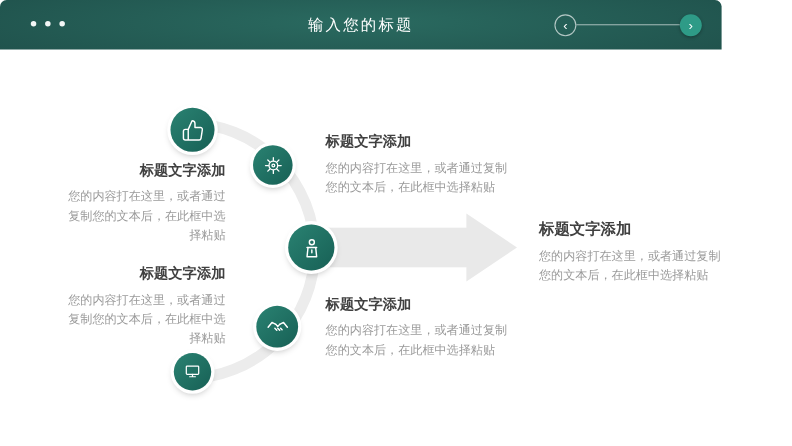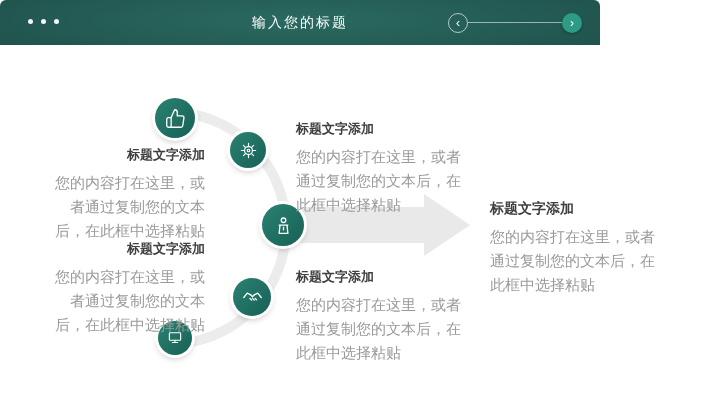--- a/index.html
+++ b/index.html
@@ -3,21 +3,21 @@
 <meta charset="utf-8">
 <style>
   html,body{margin:0;padding:0;}
   body{
     width:720px;height:405px;position:relative;overflow:hidden;
     background:#ffffff;
     font-family:"Liberation Sans","DejaVu Sans",sans-serif;
   }
   
   .header{
-    position:absolute;left:0;top:0;width:600px;height:45px;
+    position:absolute;left:0;top:0;width:656px;height:45px;
     background:radial-gradient(130% 220% at 50% 45%, #2a6a60 0%, #1b4743 70%, #143b37 100%);
     border-radius:6px 6px 0 0;
   }
   .window-dots{position:absolute;left:28px;top:19px;display:flex;gap:8px;}
   .window-dots span{width:5px;height:5px;border-radius:50%;background:#fff;opacity:.95;display:block;}
   .slide-title{
     position:absolute;left:0;right:0;top:0;height:45px;line-height:45px;
     text-align:center;color:#ffffff;font-size:14px;letter-spacing:2px;
   }
   .pager{position:absolute;right:18px;top:0;height:45px;display:flex;align-items:center;}
@@ -34,21 +34,21 @@
   .step-circle{
     position:absolute;border-radius:50%;
     background:linear-gradient(135deg,#2a8272 0%,#176055 100%);
     box-shadow:0 0 0 3px #ffffff, 0 3px 7px rgba(0,0,0,.28);
     display:flex;align-items:center;justify-content:center;
   }
   .step-circle svg{stroke:#ffffff;fill:none;stroke-width:1.5;stroke-linecap:round;stroke-linejoin:round;}
   
   .block{position:absolute;}
   .block .b-title{font-size:13px;font-weight:bold;color:#404040;margin:0 0 7px 0;}
-  .block .b-body{font-size:15px;color:#9a9a9a;line-height:1.6;margin:0;}
+  .block .b-body{font-size:11px;color:#9a9a9a;line-height:1.6;margin:0;}
   .align-right{text-align:right;}
   .align-left{text-align:left;}
   .block-1{right:515px;top:146px;width:150px;}
   .block-2{left:296px;top:120px;width:170px;}
   .block-3{right:515px;top:240px;width:150px;}
   .block-4{left:296px;top:268px;width:170px;}
   .block-5{left:490px;top:200px;width:172px;}
   .block-5 .b-title{font-size:14px;}
 </style>
 </head>

